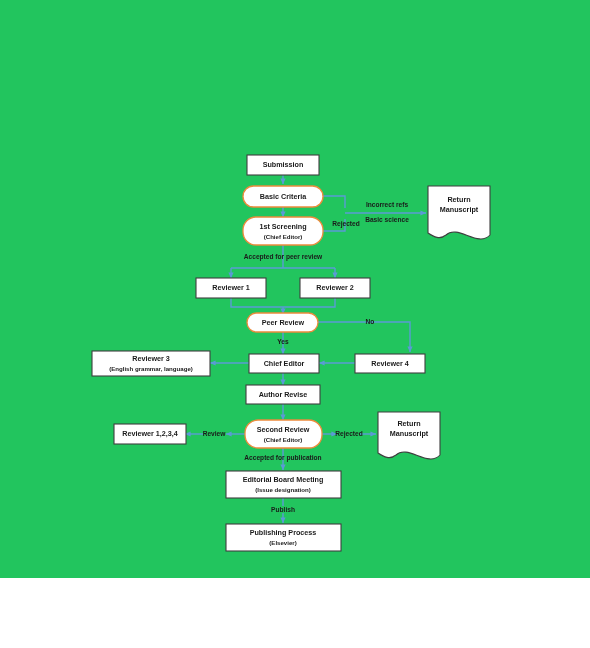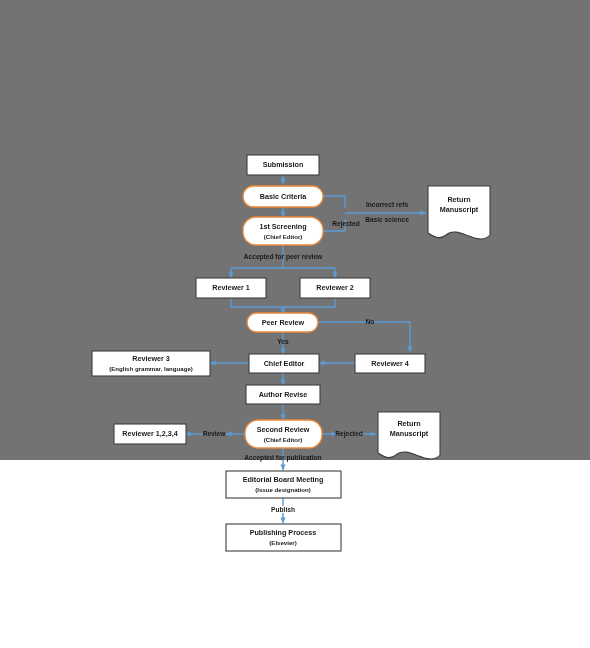--- a/index.html
+++ b/index.html
@@ -9,22 +9,22 @@
   }
   body {
     width: 590px;
     height: 648px;
     font-family: "Liberation Sans", sans-serif;
     overflow: hidden;
   }
   #flowchart-canvas {
     position: relative;
     width: 590px;
-    height: 460px;
-    background: #737373;
+    height: 578px;
+    background: #22c55e;
   }
   svg.diagram {
     display: block;
     width: 590px;
     height: 648px;
   }
   .node-label {
     font-family: "Liberation Sans", sans-serif;
     font-size: 7.2px;
     font-weight: bold;

